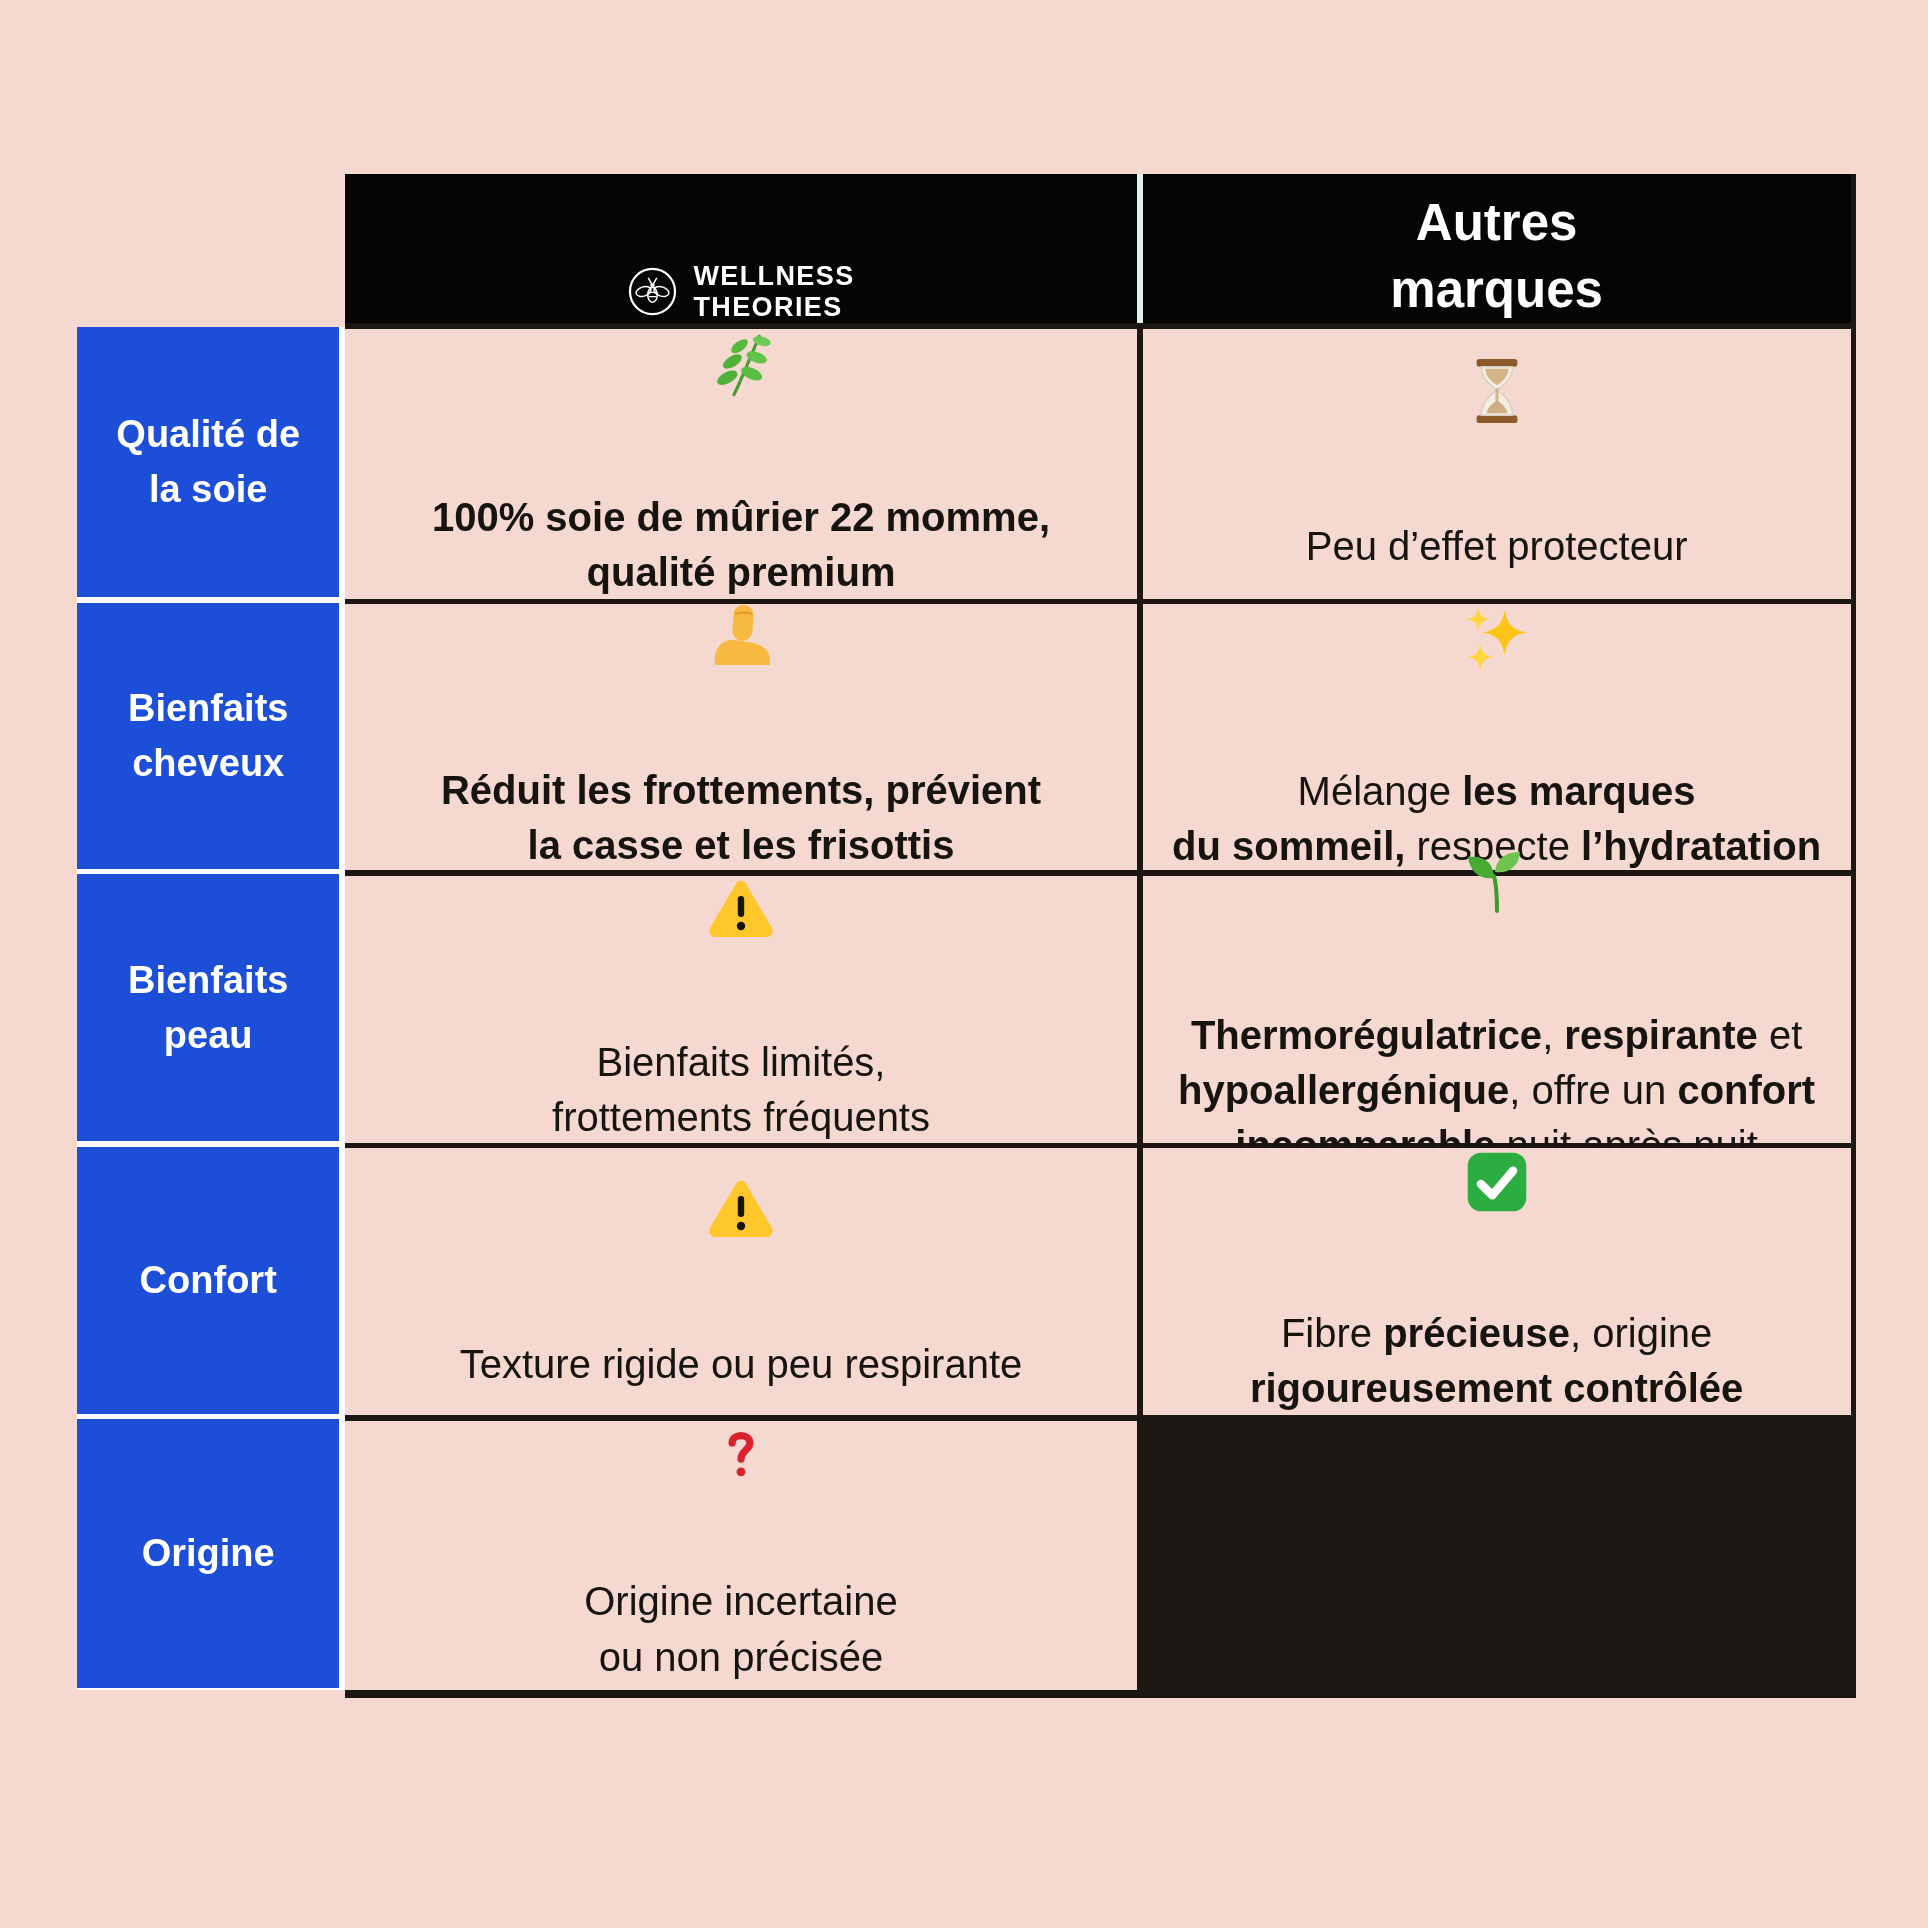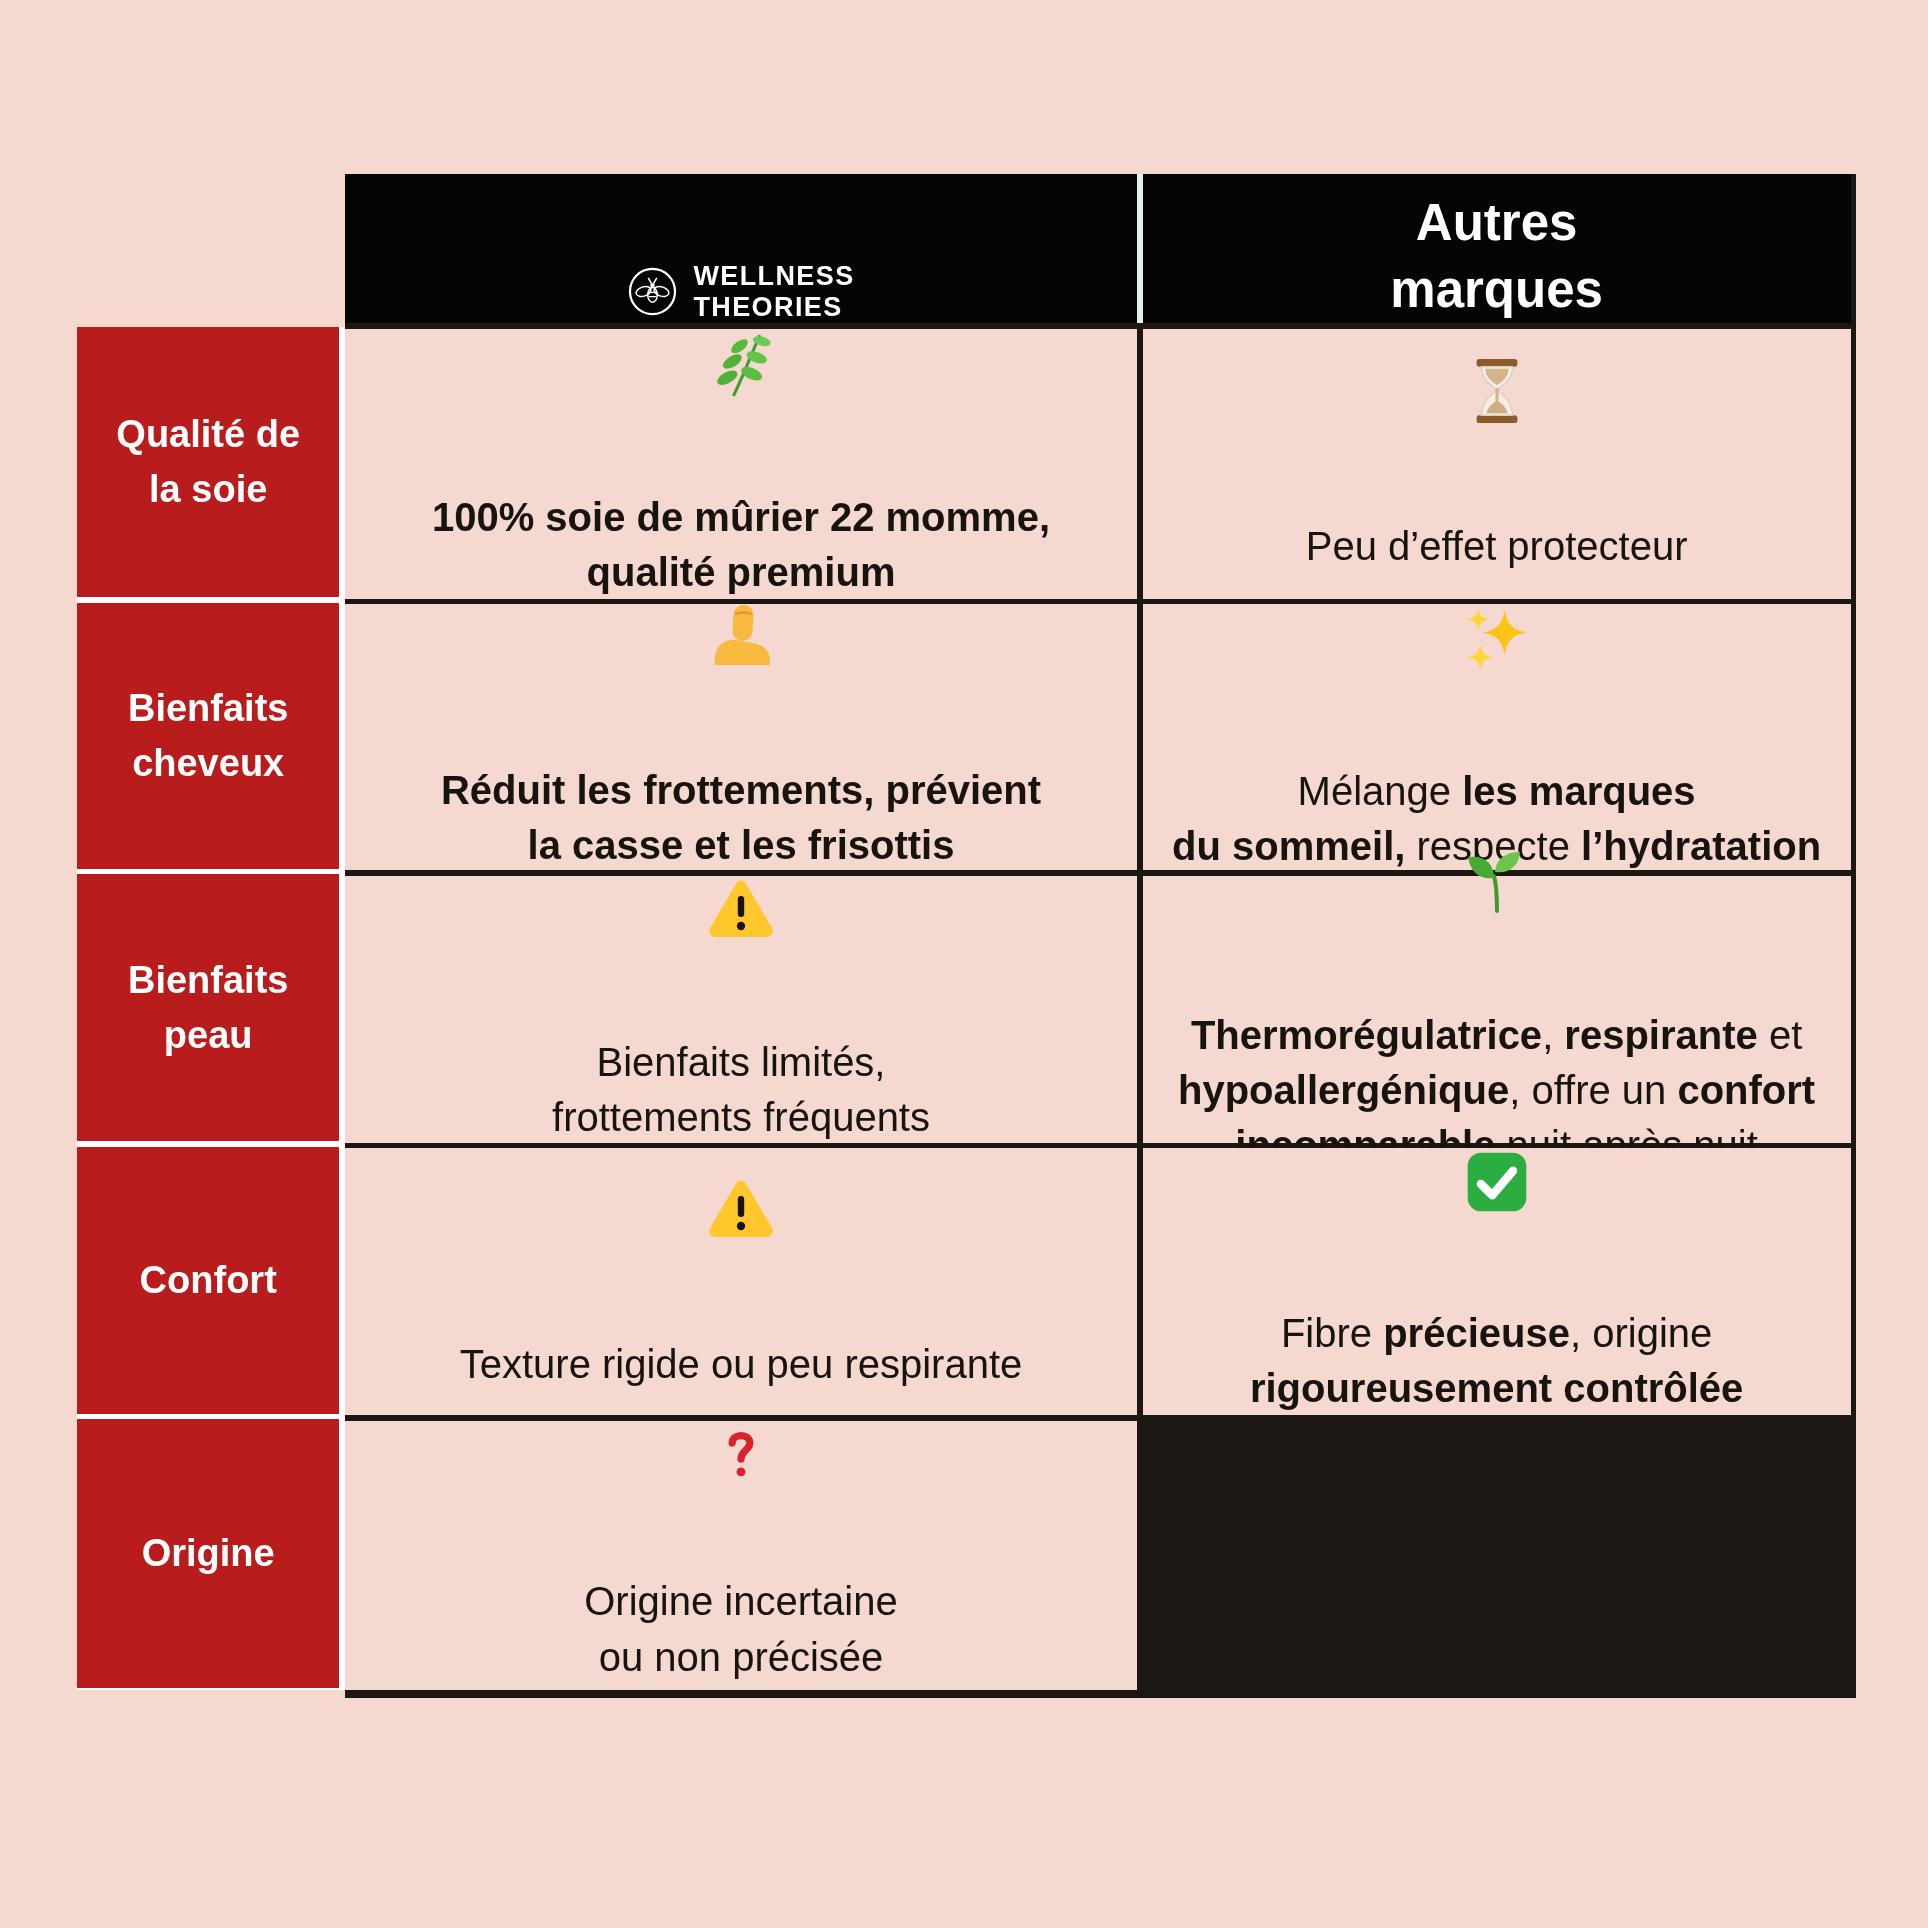--- a/index.html
+++ b/index.html
@@ -12,21 +12,21 @@
   }
   .table{position:absolute;left:77px;top:174px;width:1780px;height:1524px;}
 
   
   .labels{
     position:absolute;left:0;top:153px;width:268px;height:1363px;
     background:#ffffff;display:flex;flex-direction:column;gap:5.6px;
     padding-right:5.6px;box-sizing:border-box;
   }
   .label-cell{
-    background:#b91c1c;color:#ffffff;
+    background:#1d4ed8;color:#ffffff;
     display:flex;align-items:center;justify-content:center;
     text-align:center;font-size:38px;font-weight:700;line-height:1.45;
     white-space:pre-line;
   }
   .lr1{height:270px;} .lr2{height:266px;} .lr3{height:267px;} .lr4{height:267px;} .lr5{height:269px;}
 
   
   .content{
     position:absolute;left:268px;top:0;width:1511px;height:1524px;
     background:#1c1713;

